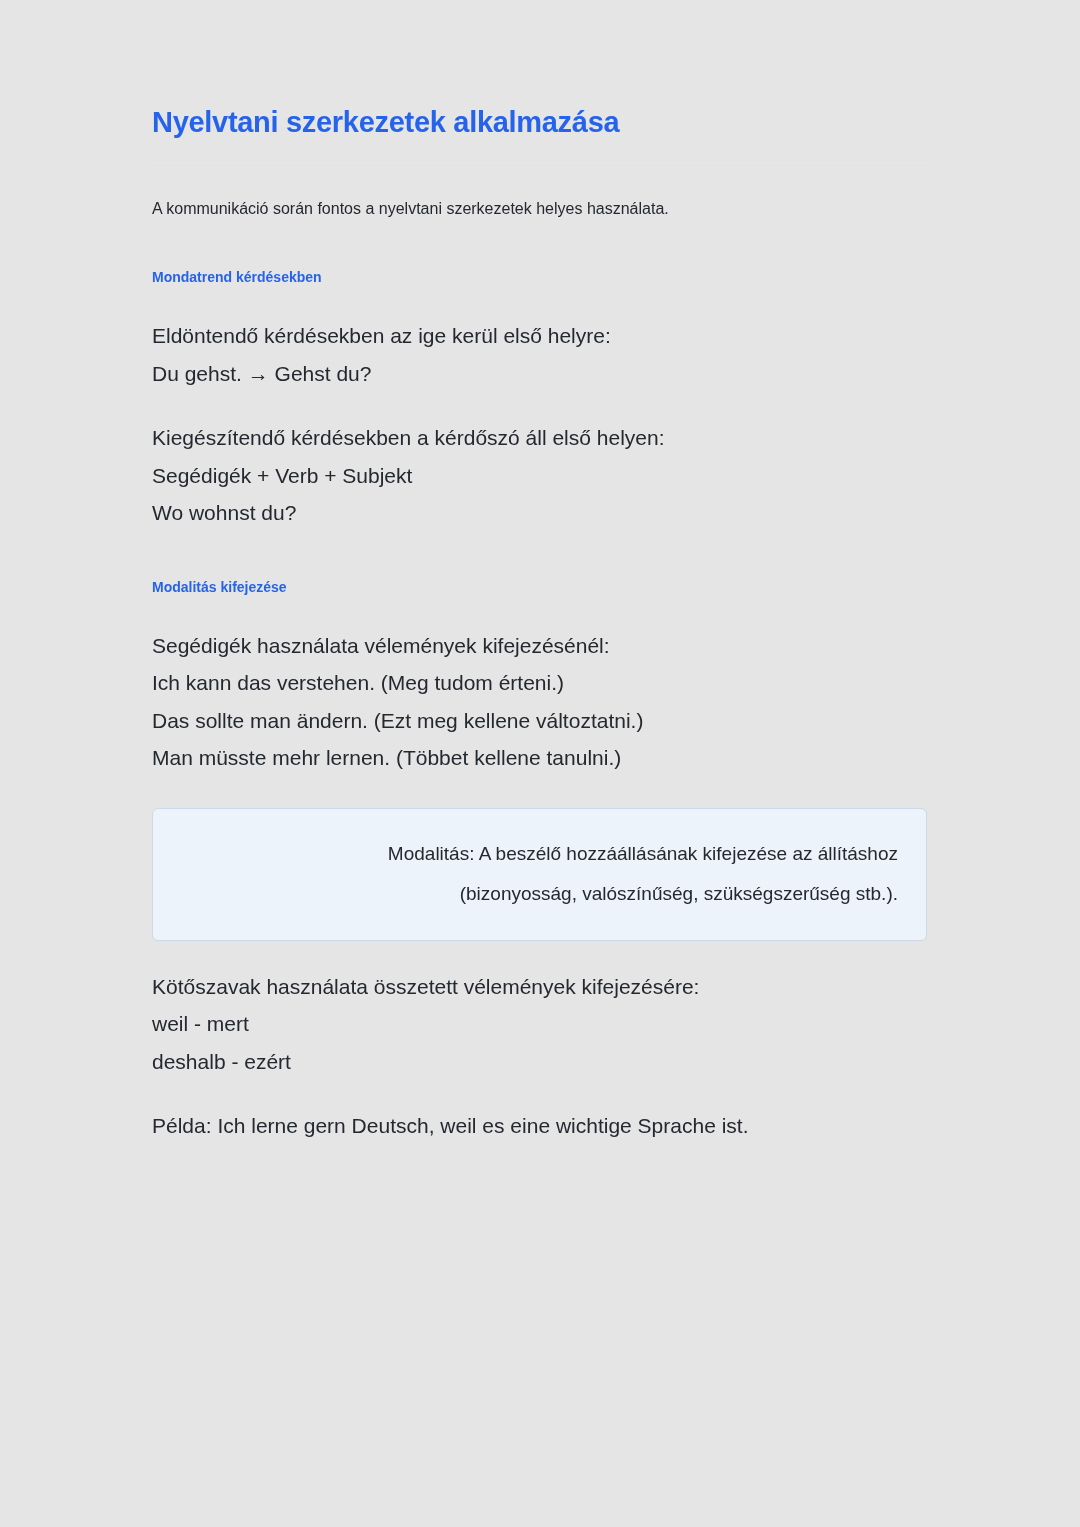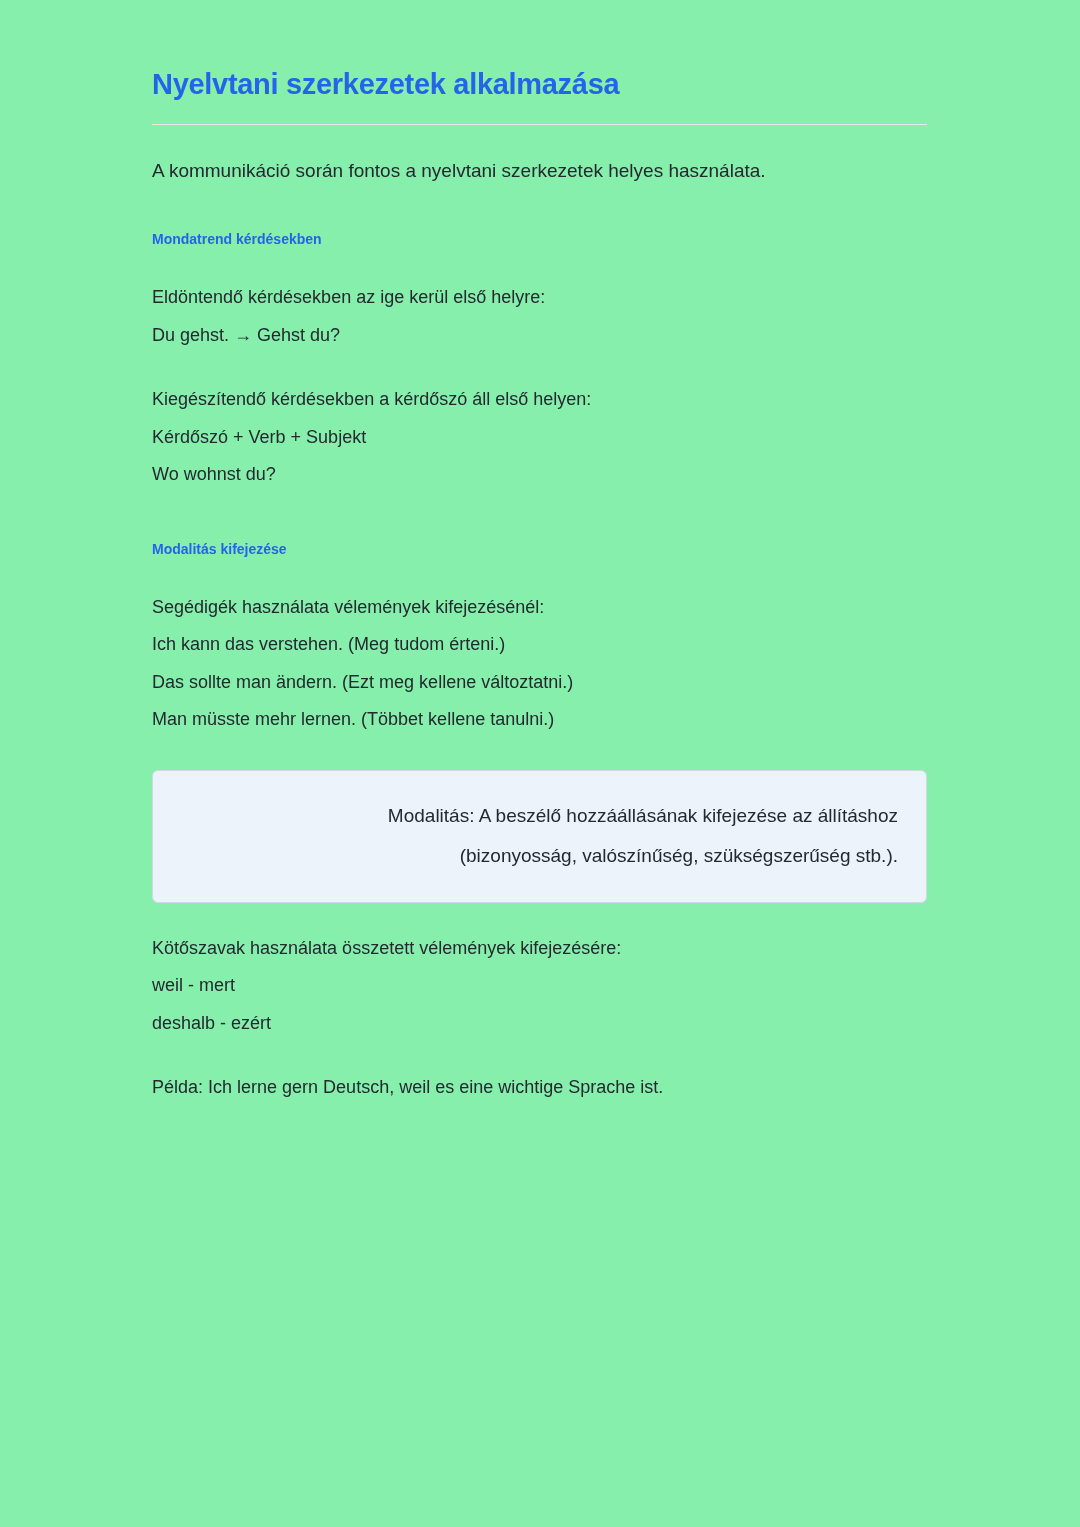--- a/index.html
+++ b/index.html
@@ -8,53 +8,53 @@
     font-family: "Liberation Sans", "DejaVu Sans", sans-serif;
   }
   body {
     width: 1080px;
     min-height: 1527px;
     position: relative;
   }
   .page {
     width: 1080px;
     min-height: 1527px;
-    padding: 65px 153px 60px 152px;
-    background: #86efac;
+    padding: 103px 153px 60px 152px;
+    background: #e5e5e5;
     color: #24292f;
   }
   h1.doc-title {
     font-size: 29px;
     line-height: 38px;
     font-weight: 700;
     color: #2563eb;
     letter-spacing: -0.3px;
   }
   .divider {
     border: none;
     border-top: 1px solid #e7e8ea;
     margin: 21px 0 0 0;
     height: 0;
   }
   .intro {
     margin-top: 33px;
-    font-size: 19px;
+    font-size: 16px;
     line-height: 26px;
     color: #24292f;
   }
   h2.section-heading {
     margin-top: 43px;
     font-size: 14px;
     line-height: 25px;
     font-weight: 700;
     color: #2563eb;
   }
   .para {
     margin-top: 27px;
-    font-size: 18px;
+    font-size: 21px;
     color: #24292f;
   }
   .para .line {
     line-height: 37.5px;
   }
   .callout {
     margin-top: 31px;
     background: #edf3fb;
     border: 1px solid #ccd9e8;
     border-radius: 6px;
@@ -81,21 +81,21 @@
 
   <h2 class="section-heading">Mondatrend kérdésekben</h2>
 
   <div class="para">
     <div class="line">Eldöntendő kérdésekben az ige kerül első helyre:</div>
     <div class="line">Du gehst. → Gehst du?</div>
   </div>
 
   <div class="para">
     <div class="line">Kiegészítendő kérdésekben a kérdőszó áll első helyen:</div>
-    <div class="line">Kérdőszó + Verb + Subjekt</div>
+    <div class="line">Segédigék + Verb + Subjekt</div>
     <div class="line">Wo wohnst du?</div>
   </div>
 
   <h2 class="section-heading">Modalitás kifejezése</h2>
 
   <div class="para">
     <div class="line">Segédigék használata vélemények kifejezésénél:</div>
     <div class="line">Ich kann das verstehen. (Meg tudom érteni.)</div>
     <div class="line">Das sollte man ändern. (Ezt meg kellene változtatni.)</div>
     <div class="line">Man müsste mehr lernen. (Többet kellene tanulni.)</div>

